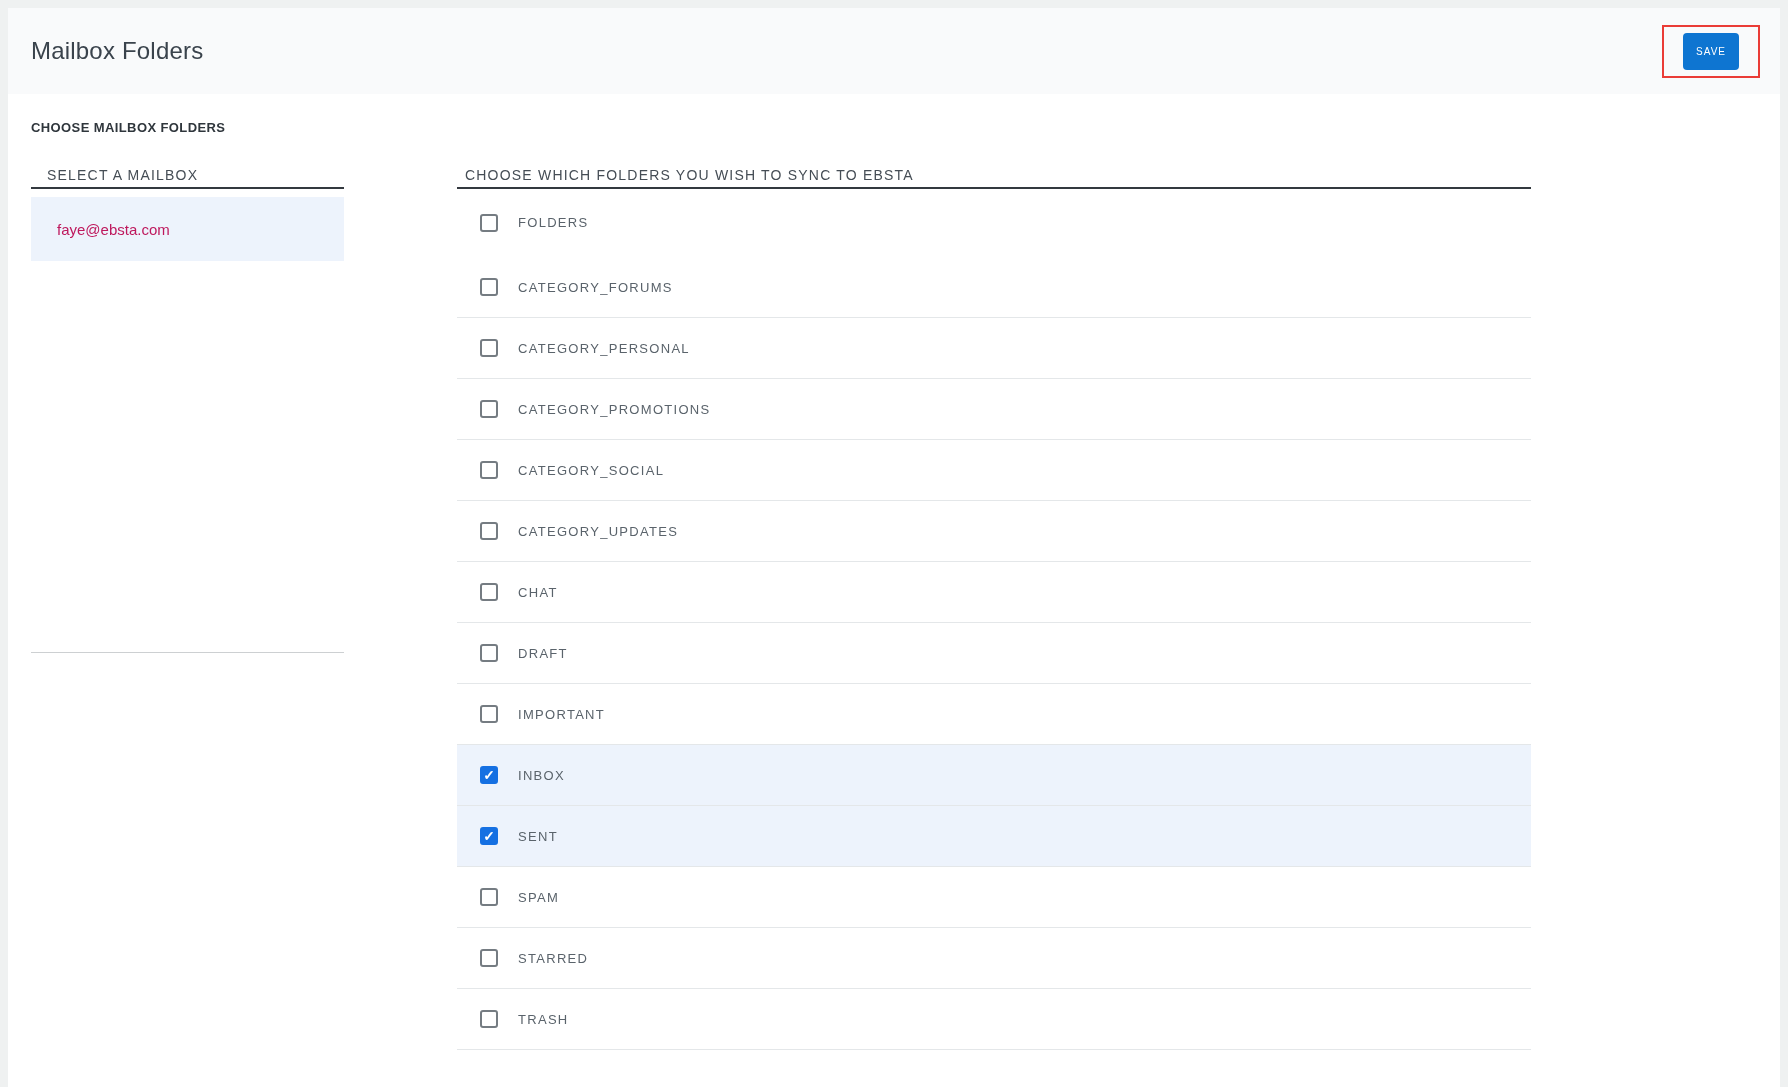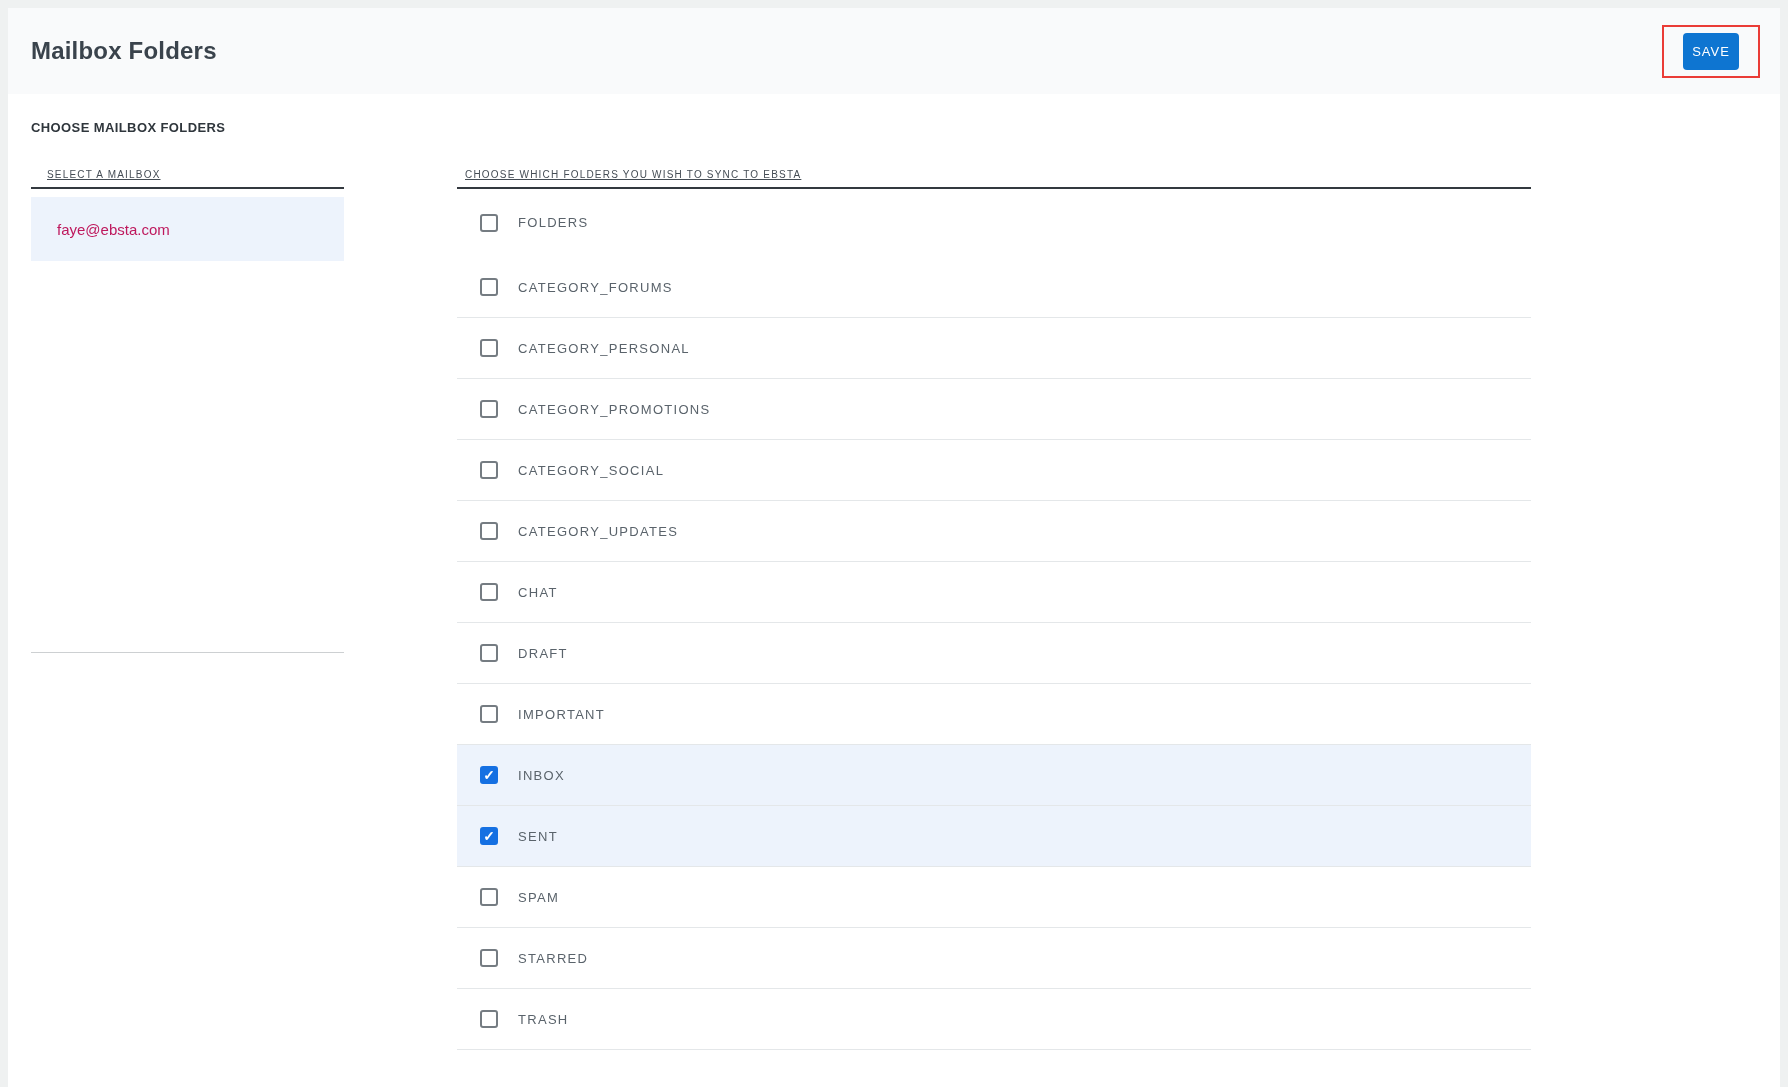--- a/index.html
+++ b/index.html
@@ -15,37 +15,37 @@
   .topbar {
     height: 86px;
     background: #f9fafb;
     display: flex;
     align-items: center;
     justify-content: space-between;
   }
   .page-title {
     margin-left: 23px;
     font-size: 24px;
-    font-weight: 700;
+    font-weight: 400;
     color: #3a434c;
     letter-spacing: .2px;
   }
   .save-wrap {
     margin-right: 20px;
     width: 98px; height: 53px;
     border: 2px solid var(--annotation, #ea3c36);
     display: flex; align-items: center; justify-content: center;
   }
   .save-btn {
     width: 56px; height: 37px;
     background: var(--save_button, #0e75d1);
     color: #ffffff;
     border: none; border-radius: 4px;
     font-family: "Liberation Sans", sans-serif;
-    font-size: 13px; letter-spacing: 1px;
+    font-size: 10px; letter-spacing: 1px;
     cursor: pointer;
   }
 
   
   .card {
     background: #ffffff;
     height: 993px;
     overflow: hidden;
     padding: 26px 0 0 23px;
   }
@@ -67,28 +67,27 @@
     text-decoration: none;
     cursor: pointer;
   }
 
   .columns {
     margin-top: 30px;
     display: flex;
     align-items: flex-start;
   }
   .col-header {
-    font-size: 10px;
+    font-size: 14px;
     line-height: 18px;
     color: #454d55;
     letter-spacing: 1.2px;
     padding: 0 0 3px 16px;
     border-bottom: 2px solid #33393f;
     white-space: nowrap;
-    text-decoration: underline;
   }
 
   
   .col-left { width: 313px; }
   .mailbox-list {
     height: 456px;
     border-bottom: 1px solid #cdd0d2;
   }
   .mailbox-item {
     margin-top: 8px;

